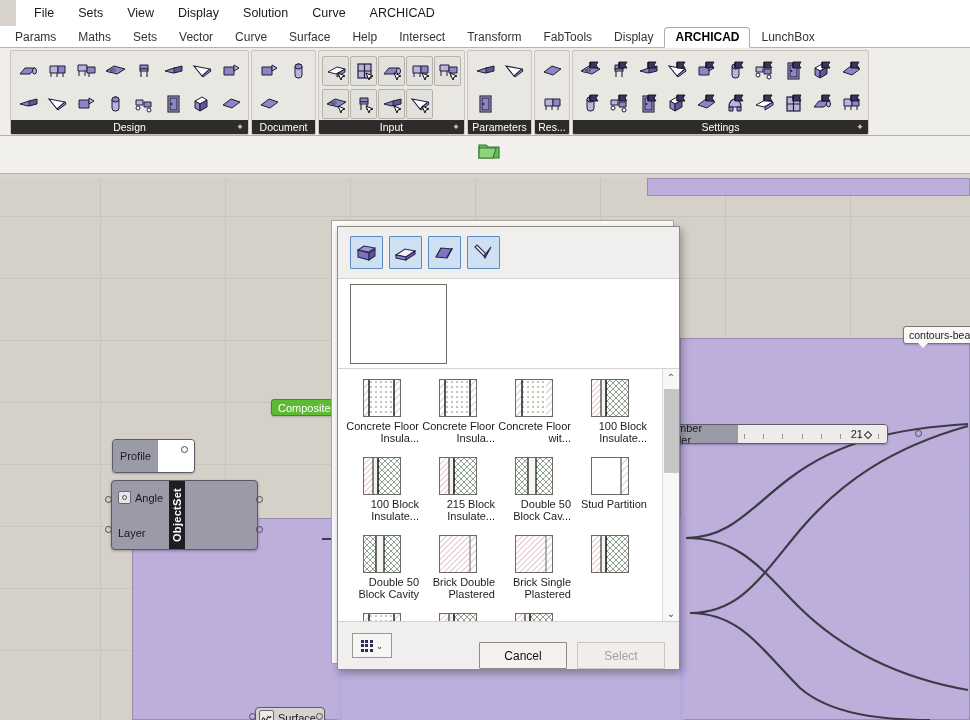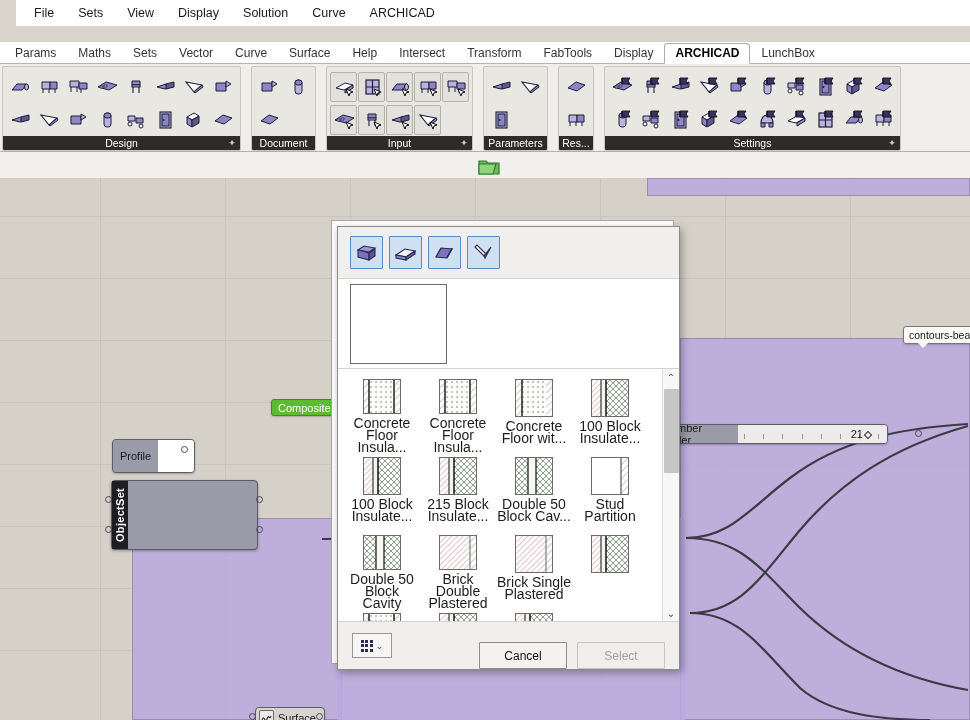--- a/index.html
+++ b/index.html
@@ -18,40 +18,40 @@
     padding-left:6px; gap:0px;margin-left:16px;
   }
   .menubar .mi{
     font-size:12.5px; color:#1a1a1a; padding:3px 12px; cursor:default;
     white-space:nowrap;
   }
 
   
   .tabbar{
     height:22px; background:#ffffff; display:flex; align-items:flex-end;
-    padding-left:4px; position:relative;margin-top:16px;
+    padding-left:4px; position:relative;
   }
   .tabbar:after{
     content:""; position:absolute; left:0; right:0; bottom:0; height:1px;
     background:#b8b4ac;
   }
   .tabbar .tab{
     font-size:12px; color:#333; padding:2px 10px 3px 10px; white-space:nowrap;
     position:relative; z-index:2; border:1px solid transparent;
     border-radius:4px 4px 0 0;
   }
   .tabbar .tab.active{
     background:#ffffff; border-color:#b0aca4; border-bottom-color:#ffffff;
     color:#000; font-weight:600;
   }
 
   
   .ribbon{
     height:88px; background:#f0eeea; display:flex; align-items:stretch;
-    padding:2px 2px 0 2px; gap:10px; border-bottom:1px solid #b5b1a9;
+    padding:2px 2px 0 10px; gap:2px; border-bottom:1px solid #b5b1a9;
   }
   .rgroup{
     background:#e9e7e2; border:1px solid #c9c5bd; border-radius:2px;
     display:flex; flex-direction:column; justify-content:space-between;
     overflow:hidden;
   }
   .rgroup .rows{ padding:3px 3px 0 3px; flex:1; }
   .rrow{ display:flex; gap:1px; align-items:center; height:33px; }
   .rcap{
     background:#2e2c2a; color:#fff; font-size:10.5px; text-align:center;
@@ -192,21 +192,21 @@
   .dlg-list{
     flex:1; display:flex; flex-wrap:wrap; align-content:flex-start;
     padding:6px 4px 0 6px; overflow:hidden;
   }
   .mat{
     width:76px; height:78px; display:flex; flex-direction:column;
     align-items:center; gap:3px; cursor:pointer; padding-top:4px;
   }
   .mat .sw{ width:38px; height:38px; border:1px solid #6d6a66; background:#fff; position:relative; overflow:hidden; }
   .mat .cap{
-    font-size:14px; line-height:12px; color:#1c1c1c; text-align:center;
+    font-size:11px; line-height:12px; color:#1c1c1c; text-align:right;
     width:74px; word-break:break-word;
   }
   .sbar{
     width:17px; background:#f7f7f7; border-left:1px solid #dedcd9;
     display:flex; flex-direction:column; justify-content:space-between;
     align-items:center;
   }
   .sbar .arrow{ height:16px; width:17px; display:flex; align-items:center;
                 justify-content:center; font-size:10px; color:#4c4c4c; cursor:pointer;}
   .sbar .trk{ flex:1; width:17px; position:relative; }
@@ -780,20 +780,31 @@
     <span>Composite</span>
   </div>
 
   <div class="node-pill" style="left:112px; top:261px;">
     <div class="lbl">Profile</div>
     <div class="fld"></div>
   </div>
   <div class="port" style="left:181px; top:268px;"></div>
 
   <div class="comp" style="left:111px; top:302px; width:147px; height:70px;">
+    <div class="side">
+      <div class="p">
+        <span style="width:13px;height:13px;border:1px solid #6a6670;background:#e6e4e6;border-radius:2px;display:inline-flex;align-items:center;justify-content:center;">
+          <span style="width:5px;height:5px;border:1px solid #555;border-radius:50%;display:block;"></span>
+        </span>
+        <span>Angle</span>
+      </div>
+      <div class="p">
+        <span>Layer</span>
+      </div>
+    </div>
     <div class="vbar">ObjectSet</div>
   </div>
   <div class="port" style="left:105px; top:318px;"></div>
   <div class="port" style="left:105px; top:348px;"></div>
   <div class="port" style="left:256px; top:318px;"></div>
   <div class="port" style="left:256px; top:348px;"></div>
 
   <div class="surfnode" style="left:255px; top:529px;">
     <span class="gl">
       <svg width="11" height="9" viewBox="0 0 11 9">

